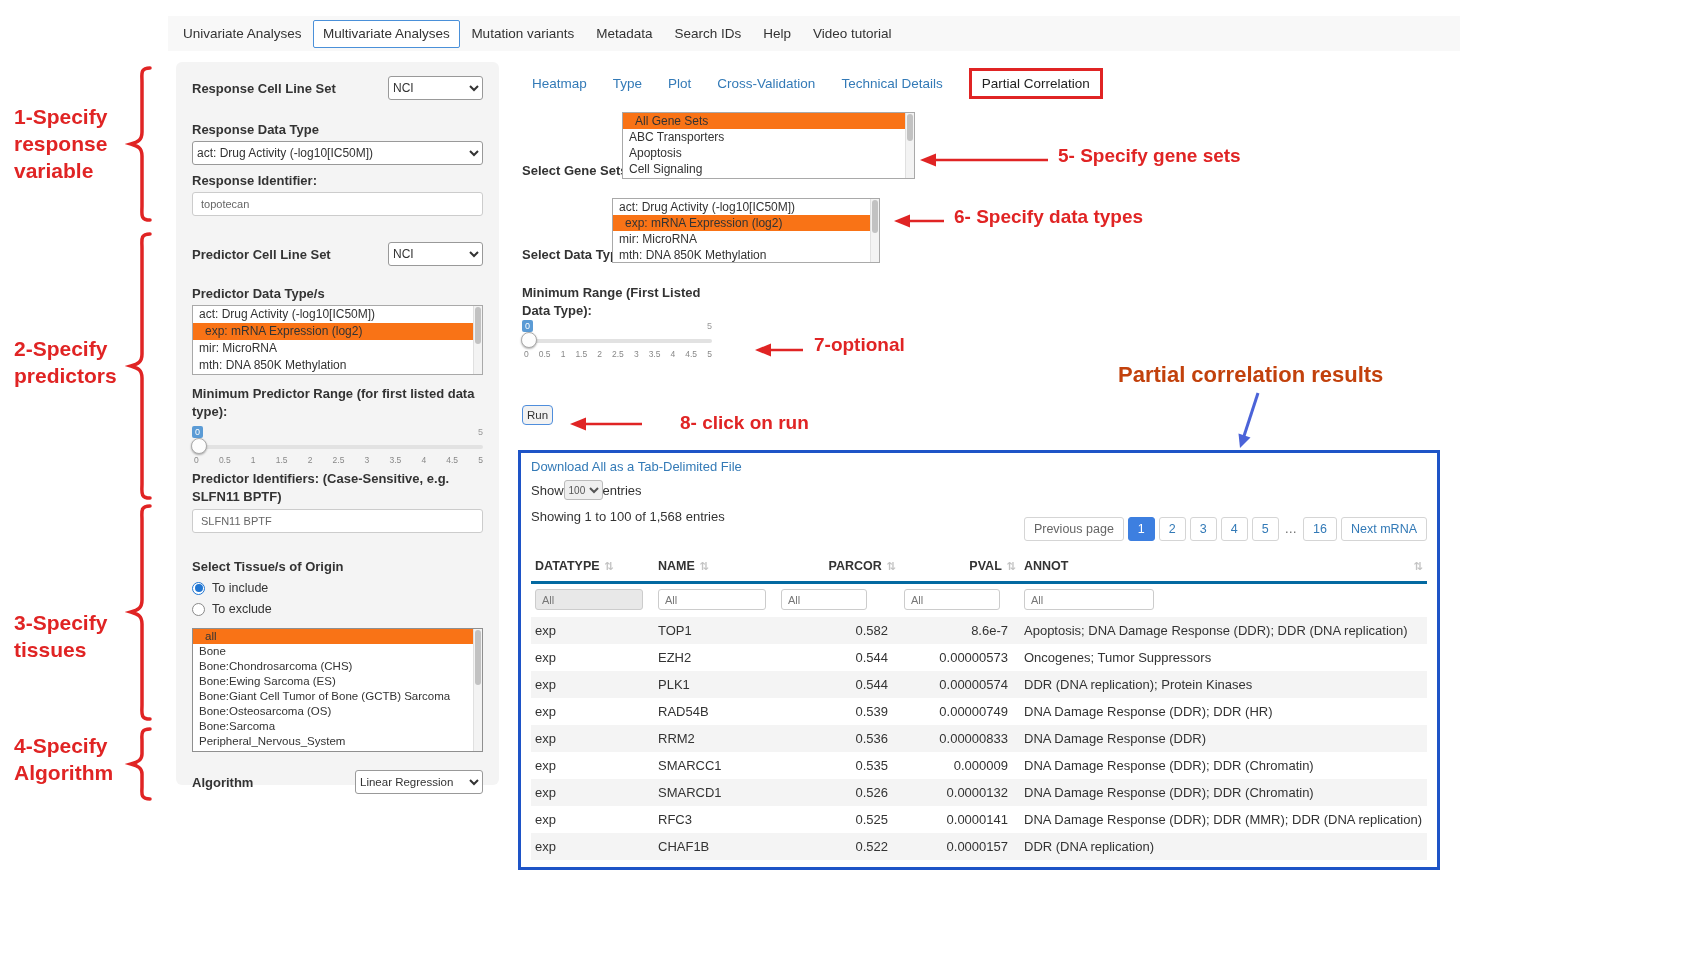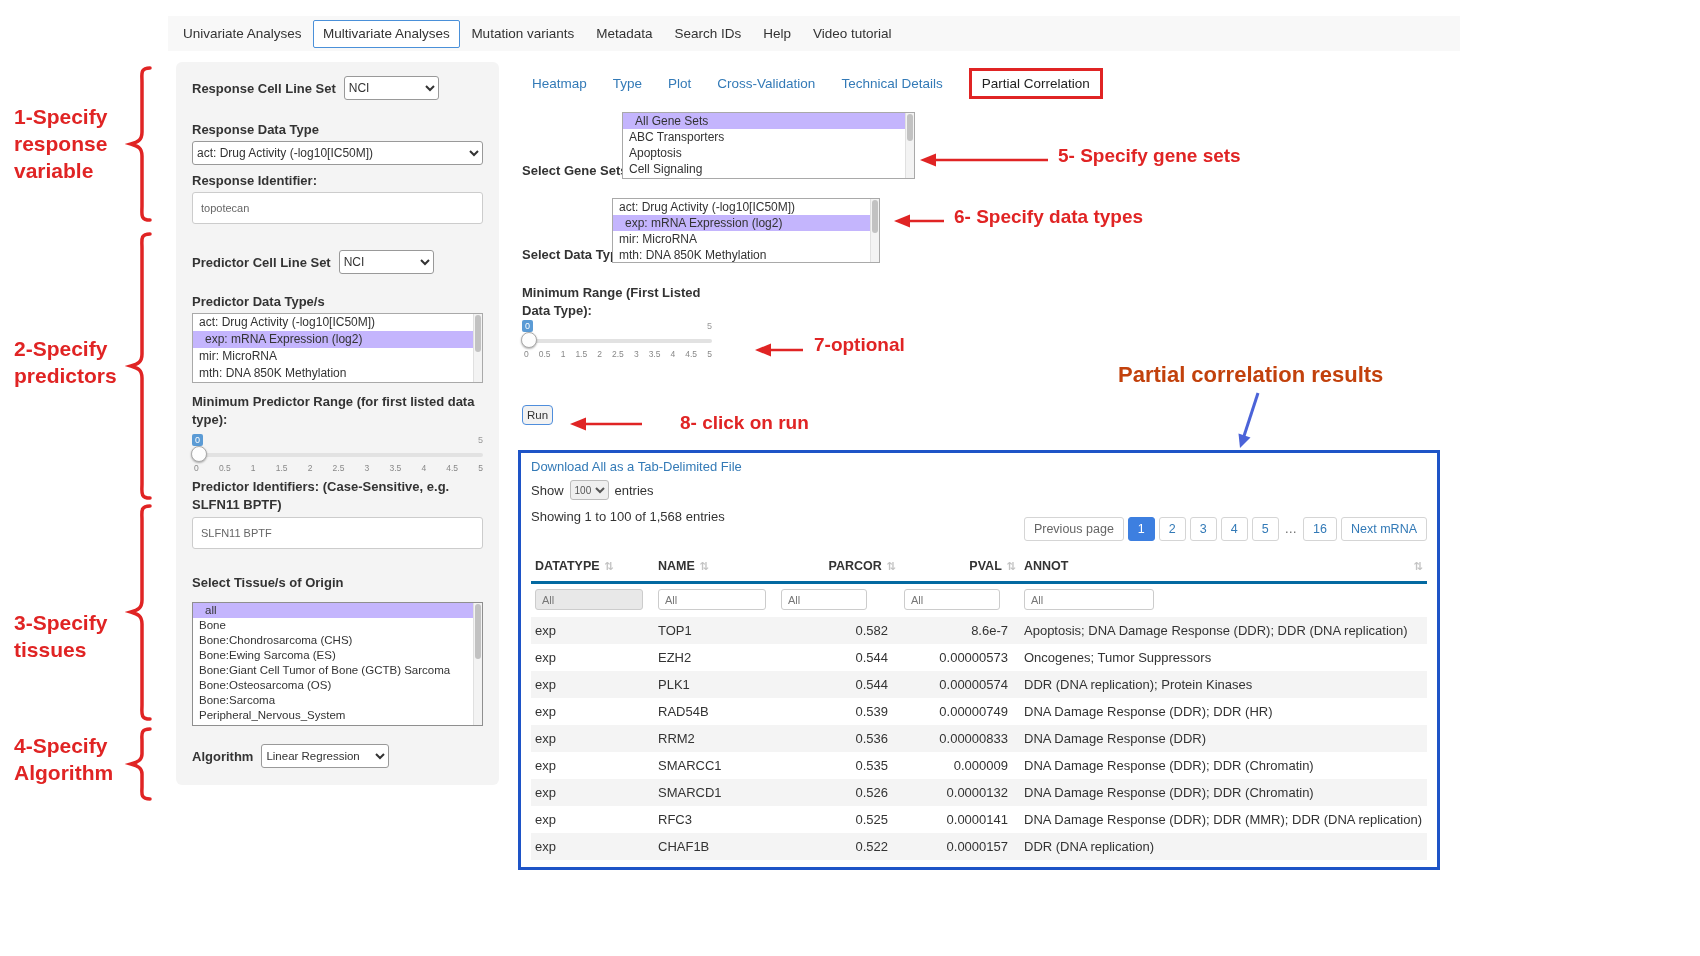--- a/index.html
+++ b/index.html
@@ -16,28 +16,28 @@
   .nav-item.active { background:#fff; border:1.5px solid #4a90d9; border-radius:2px; padding:5.5px 9.5px; }
   
   .annot-text { position:absolute; color:#e02424; font-weight:bold; font-size:21px;
     line-height:1.28; white-space:pre-line; }
   .annot-label { position:absolute; color:#e02424; font-weight:bold; font-size:19px; white-space:nowrap; }
   .brace, .arrow-svg { position:absolute; }
   
   .sidebar { position:absolute; left:176px; top:62px; width:323px; height:723px;
     background:#f4f4f4; border-radius:6px; padding:14px 16px; }
   .lbl { font-weight:bold; font-size:13px; color:#333; }
-  .row { display:flex; align-items:center; gap:8px; }
+  .row { display:flex; align-items:center; gap:8px;justify-content:space-between; }
   .sel { font-size:12px; height:24px; border:1px solid #999; background:#fff; border-radius:3px; color:#333; }
-  .txt { width:100%; height:32px; border:1px solid #ccc; border-radius:3px; font-size:11px;
+  .txt { width:100%; height:24px; border:1px solid #ccc; border-radius:3px; font-size:11px;
     color:#666; padding:4px 8px; background:#fff; }
   .listbox { position:relative; background:#fff; border:1px solid #a9a9a9; overflow:hidden; }
   .lb-items { width:100%; }
   .lb-item { padding:0 6px; white-space:nowrap; overflow:hidden; cursor:default; }
-  .lb-item.selected { background:#c4b5fd;padding-left:12px; }
+  .lb-item.selected { background:#f97316;padding-left:12px; }
   .lb-12 .lb-item { height:17px; line-height:17px; font-size:12px; }
   .lb-main .lb-item { height:16px; line-height:16px; font-size:12px; }
   .lb-tissue .lb-item { height:15px; line-height:15px; font-size:11.5px; }
   .vscroll { position:absolute; right:0; top:0; bottom:0; width:9px; background:#f3f3f3; border-left:1px solid #e0e0e0; }
   .vscroll .thumb { position:absolute; top:1px; left:1px; right:1px; background:#c2c2c2; border-radius:4px; }
   .radio-row { display:flex; align-items:center; gap:7px; font-size:12.5px; margin-top:7px; color:#333; cursor:pointer; }
   .rdot { width:13px; height:13px; border-radius:50%; border:1px solid #8a8a8a; background:#fff; position:relative; flex:0 0 13px; }
   .radio-row.checked .rdot { border-color:#2176d2; }
   .radio-row.checked .rdot::after { content:''; position:absolute; inset:1.5px; border-radius:50%; background:#2176d2; }
   
@@ -58,21 +58,21 @@
   .tab.active { color:#222; border:3px solid #e02424; padding:5px 10px; background:#fff; }
   .blk-lbl { position:absolute; font-weight:bold; font-size:13px; }
   .instruction { position:absolute; font-weight:bold; font-size:13px; }
   .run-btn { position:absolute; padding:3px 4px; border:1.5px solid #4f8edc; border-radius:4px;
     background:#f2f2f2; font-size:11.5px; color:#333; cursor:pointer; }
   .results-title { position:absolute; color:#c2410c; font-weight:bold; font-size:22px; white-space:nowrap; }
   
   .results-box { position:absolute; left:-2px; top:388px; width:922px; height:420px;
     border:3px solid #1e54c7; background:#fff; }
   .dl-link { position:absolute; left:10px; top:6px; font-size:13px; color:#337ab7; cursor:pointer; }
-  .show-row { position:absolute; left:10px; top:27px; display:flex; align-items:center; gap:6px; font-size:13px; }
+  .show-row { position:absolute; left:10px; top:27px; display:flex; align-items:center; font-size:13px; }
   .show-row select { height:20px; font-size:10px; color:#555; border:1px solid #bbb; border-radius:3px; }
   .showing { position:absolute; left:10px; top:56px; font-size:13px; }
   .pagination { position:absolute; right:10px; top:64px; display:flex; gap:4px; align-items:center; }
   .pg-item { border:1px solid #d5d5d5; padding:4px 9px; font-size:12.5px; color:#337ab7;
     background:#fff; border-radius:3px; cursor:pointer; white-space:nowrap; }
   .pg-item.active { background:#3d7fe0; border-color:#3d7fe0; color:#fff; }
   .pg-item.muted { color:#666; }
   .pg-item.ellipsis { border:none; color:#666; padding:4px 2px; }
   
   .dt { position:absolute; left:10px; top:98px; width:896px; border-collapse:collapse; table-layout:fixed; }
@@ -191,20 +191,31 @@
         <span class="sl-tick">4</span>
         <span class="sl-tick">4.5</span>
         <span class="sl-tick">5</span>
       </div>
   </div>
 
   <div class="lbl" style="margin-top:2px;line-height:1.35">Predictor Identifiers: (Case-Sensitive, e.g. SLFN11 BPTF)</div>
   <input class="txt" style="margin-top: 4px;" value="SLFN11 BPTF">
 
   <div class="lbl" style="margin-top:26px">Select Tissue/s of Origin</div>
+  <div>
+
+  <div class="radio-row checked">
+      <span class="rdot"></span>
+      <span>To include</span>
+    </div>
+      <div class="radio-row">
+      <span class="rdot"></span>
+      <span>To exclude</span>
+    </div>
+    </div>
 
   <div class="listbox lb-tissue" style="height:124px;margin-top:12px;border-color:#8f8f8f">
     <div class="lb-items">
 
     <div class="lb-item selected">all</div>
         <div class="lb-item">Bone</div>
         <div class="lb-item">Bone:Chondrosarcoma (CHS)</div>
         <div class="lb-item">Bone:Ewing Sarcoma (ES)</div>
         <div class="lb-item">Bone:Giant Cell Tumor of Bone (GCTB) Sarcoma</div>
         <div class="lb-item">Bone:Osteosarcoma (OS)</div>

